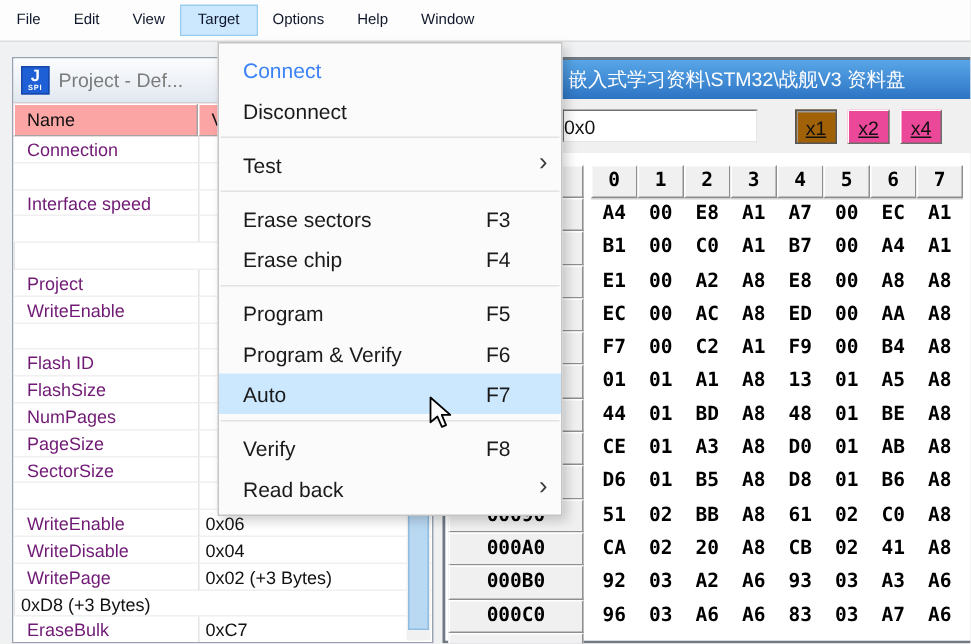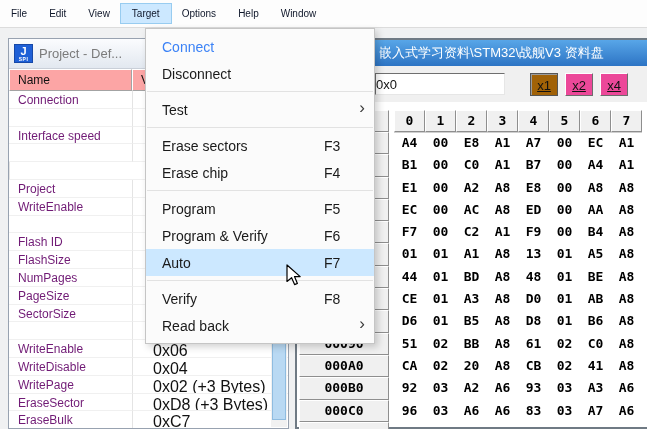--- a/index.html
+++ b/index.html
@@ -23,21 +23,21 @@
   .jicon .jt { font-size:11px; font-weight:bold; }
   .jicon .jb { font-size:5px; font-weight:bold; letter-spacing:.5px; }
   .phead { display:flex; height:22px; }
   .hcell { background:#fca5a5; font-size:12px; color:#111; padding:3px 0 0 8px;
            border-top:1px solid #fff; border-left:1px solid #fff; border-right:1px solid #a3a3a3; border-bottom:1px solid #a3a3a3; }
   .hcell.c-name { width:123px; }
   .hcell.c-value { flex:1; }
   .tbody { position:absolute; left:0; top:52px; right:0; bottom:0; overflow:hidden; background:#fff; }
   .trow { display:flex; height:17.8px; }
   .tname { width:123px; padding:2px 0 0 9px; font-size:12px; color:#701a75; border-bottom:1px solid #f0f0f0; white-space:nowrap; overflow:hidden; }
-  .tval  { flex:1; padding:2px 0 0 20px; font-size:16px; color:#111; border-bottom:1px solid #f0f0f0;
+  .tval  { flex:1; padding:2px 0 0 4px; font-size:12px; color:#111; border-bottom:1px solid #f0f0f0;
            border-left:1px solid #e4e4e4; white-space:nowrap; overflow:hidden; }
   .vscroll { position:absolute; right:1px; top:52px; width:16px; bottom:1px; background:#f1f1f1; }
   .vthumb { position:absolute; left:1px; right:1px; top:40%; height:58%; background:var(--scrollbar_thumb); border:1px solid #8fbce0; }
 
   
   .hexwin { position:absolute; left:295px; top:38px; width:360px; height:391px; background:#f0f0f0;
             border:2px solid #6f7a84; z-index:1; }
   .hexwin .tbar { height:26px; background:linear-gradient(var(--active_title_top),var(--active_title_bottom));
                   color:#fff; font-size:13px; display:flex; align-items:center; padding-left:82px;
                   white-space:nowrap; overflow:hidden; }
@@ -164,21 +164,20 @@
         </div>
         <div class="trow">
           <span class="tname">WriteDisable</span>
           <span class="tval">0x04</span>
         </div>
         <div class="trow">
           <span class="tname">WritePage</span>
           <span class="tval">0x02 (+3 Bytes)</span>
         </div>
         <div class="trow">
-          <span class="tname">EraseSector</span>
           <span class="tval">0xD8 (+3 Bytes)</span>
         </div>
         <div class="trow">
           <span class="tname">EraseBulk</span>
           <span class="tval">0xC7</span>
         </div>
       </div>
     <div class="vscroll">
       <div class="vthumb"></div>
     </div>

